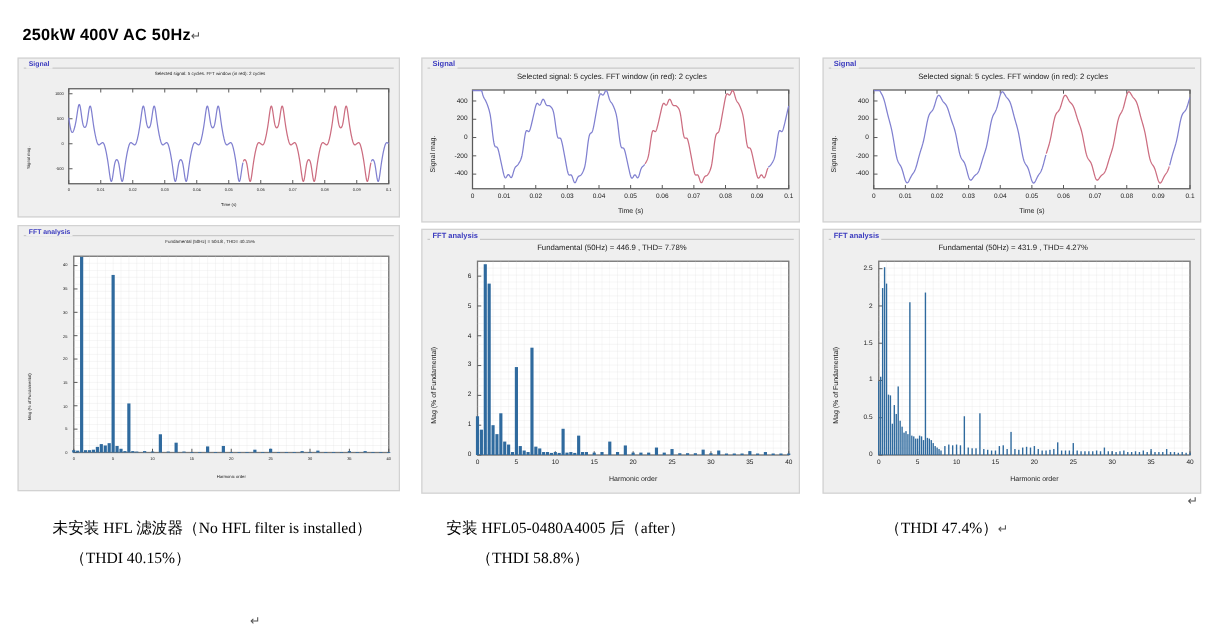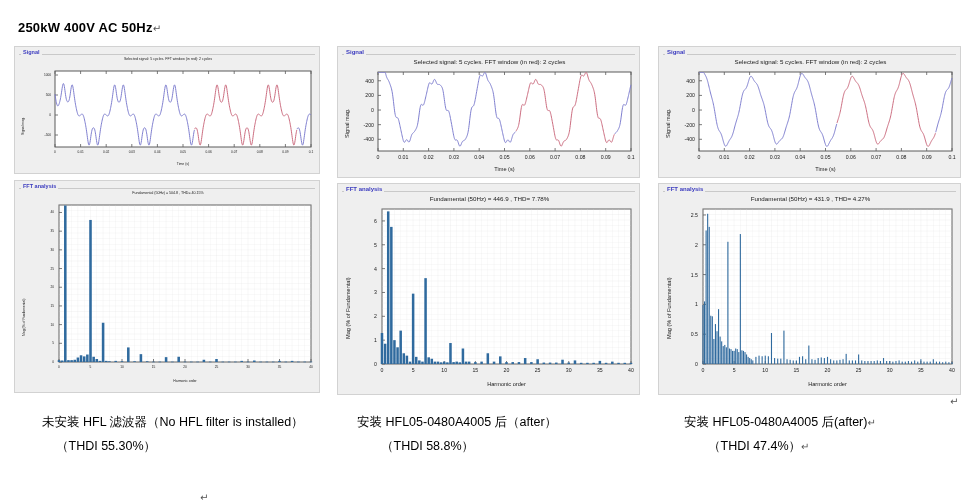--- a/index.html
+++ b/index.html
@@ -59,21 +59,21 @@
   .tick{position:absolute;color:#1a1a1a;white-space:nowrap;}
   .tickx{transform:translateX(-50%);}
   .ticky{transform:translateY(-50%);text-align:right;}
   svg{display:block;}
 
   
   .caption{
     position:absolute;
     font-size:12.5px;color:#000;
     line-height:1.9;
-    font-family:Liberation Sans, sans-serif;
+    font-family:Liberation Serif, serif;
   }
   .cap-l1{white-space:nowrap;}
   .cap-l2{white-space:nowrap;}
   .cap-mark{font-size:10px;color:#555;}
   .edge-mark{position:absolute;font-size:10px;color:#555;}
 </style>
 </head>
 <body>
 
 <div class="page-title">
@@ -307,21 +307,21 @@
                 <rect x="238.12" y="156.63" width="2.55" height="0.60" fill="#2f6a9e"></rect>
                 <rect x="244.42" y="156.63" width="2.55" height="0.60" fill="#2f6a9e"></rect>
                 <rect x="250.72" y="156.63" width="2.55" height="0.60" fill="#2f6a9e"></rect>
               </g>
             </g>
           </svg>
         </div>
     </div>
     <div class="caption" style="left:28px;top:365px;">
       <div class="cap-l1">未安装 HFL 滤波器（No HFL filter is installed）</div>
-      <div class="cap-l2" style="margin-left:14px;">（THDI 55.30%）</div>
+      <div class="cap-l2" style="margin-left:14px;">（THDI 40.15%）</div>
     </div>
   </div>
 
   <div class="col col-1">
     <div class="mpanel" style="width:303px;height:132px;">
       <div class="grouprule"></div>
       <div class="grouplabel">Signal</div>
       <div class="chart-host" style="position:absolute;left:0;top:9px;width:303px;height:121px;">
           <div class="plottitle" style="top: 2px; font-size: 6.2px;">Selected signal: 5 cycles. FFT window (in red): 2 cycles</div>
           <div class="ylabel" style="font-size: 5.6px; left: 6px; top: 81.5px;">Signal mag.</div>
@@ -826,20 +826,19 @@
                 <rect x="239.11" y="153.21" width="1.10" height="1.79" fill="#2f6a9e"></rect>
                 <rect x="242.22" y="152.62" width="1.10" height="2.38" fill="#2f6a9e"></rect>
                 <rect x="245.34" y="153.21" width="1.10" height="1.79" fill="#2f6a9e"></rect>
                 <rect x="248.45" y="153.21" width="1.10" height="1.79" fill="#2f6a9e"></rect>
               </g>
             </g>
           </svg>
         </div>
     </div>
     <div class="caption" style="left:26px;top:365px;">
-      <div class="cap-l1"><span>安装 HFL05-0480A4005 后(after)</span><span class="cap-mark">↵</span></div>
       <div class="cap-l2" style="margin-left:24px;"><span>（THDI 47.4%）</span><span class="cap-mark">↵</span></div>
     </div>
   </div>
 </div>
 
 <div class="edge-mark" style="left:950px;top:396px;">↵</div>
 <div class="edge-mark" style="left:200px;top:492px;">↵</div>
 
 </body></html>

